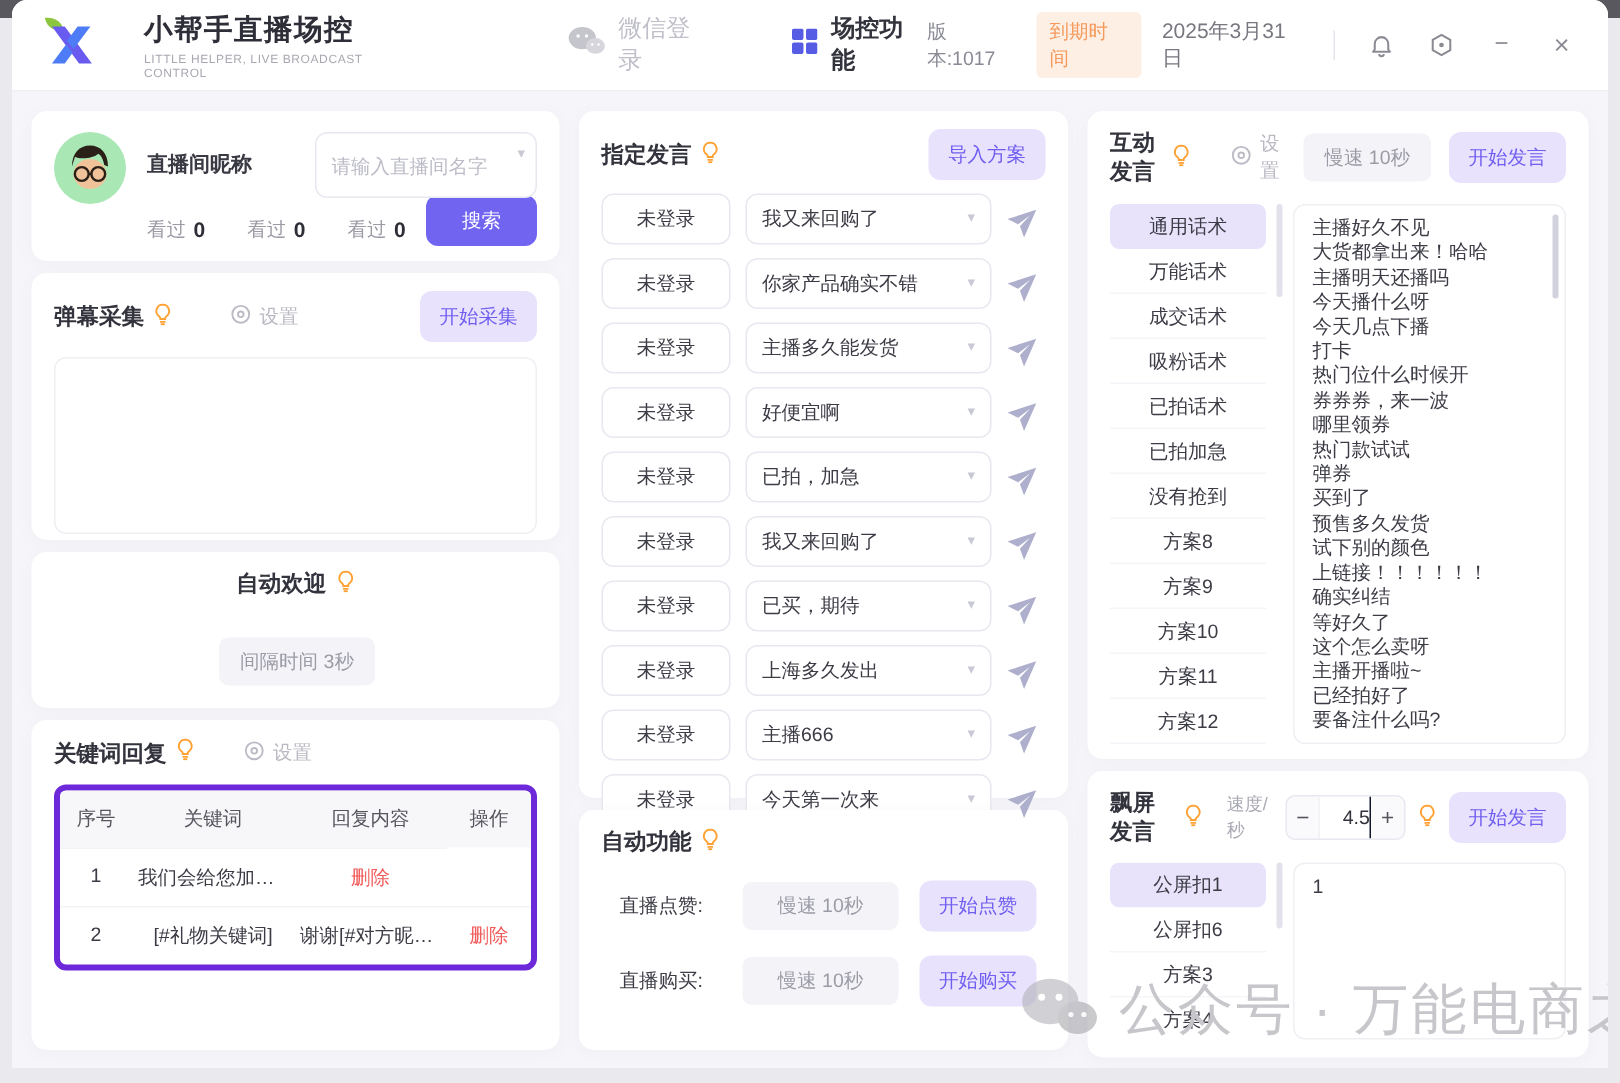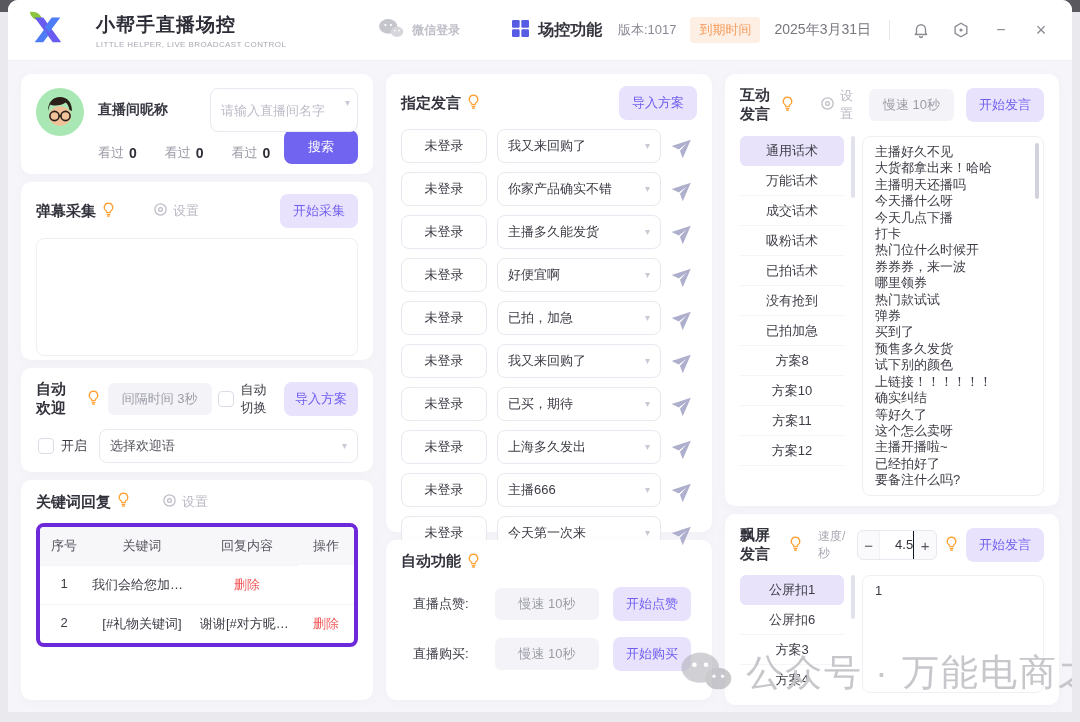--- a/index.html
+++ b/index.html
@@ -11,21 +11,21 @@
   .desktop-top{position:absolute;top:0;left:0;right:0;height:12px;background:#58585E;}
   .window{
     position:absolute; left:8px; top:0; width:1064px; height:712px;
     background:#F6F6FA; border-radius:10px 10px 0 0; overflow:hidden;
   }
   
   .hdr{height:60px;background:#fff;display:flex;align-items:center;padding:0 18px;box-shadow:0 1px 0 #EFEFF3;position:relative;z-index:5;}
   .logo{display:flex;align-items:center;gap:28px;}
   .logo-txt .t1{font-size:19px;font-weight:bold;color:#2E2E38;letter-spacing:1px;}
   .logo-txt .t2{font-size:8px;color:#A8A8B2;letter-spacing:.4px;margin-top:2px;}
-  .wx-login{display:flex;align-items:center;gap:8px;margin-left:92px;color:#BFBFC9;font-size:12px;font-weight:bold;cursor:pointer;}
+  .wx-login{display:flex;align-items:center;gap:8px;margin-left:92px;color:#BFBFC9;font-size:16px;font-weight:normal;cursor:pointer;}
   .nav-fn{display:flex;align-items:center;gap:9px;margin-left:52px;color:#33333D;font-size:16px;font-weight:bold;cursor:pointer;}
   .hdr-right{margin-left:auto;display:flex;align-items:center;gap:14px;}
   .ver{color:#8A8A96;font-size:13px;}
   .expire-badge{background:#FDEFE3;color:#F59A5C;font-size:13px;padding:4px 9px;border-radius:4px;}
   .expire-date{color:#77777F;font-size:14px;}
   .hdr-div{width:1px;height:20px;background:#E6E6EC;margin:0 4px;}
   .win-ic{width:26px;height:26px;display:flex;align-items:center;justify-content:center;cursor:pointer;color:#8A8A93;font-size:16px;}
   
   .content{display:flex;gap:13px;padding:14px 13px 12px;height:652px;}
   .col{display:flex;flex-direction:column;gap:8px;}
@@ -53,21 +53,21 @@
   .counter{display:flex;align-items:center;gap:5px;color:#9B9BA6;font-size:13px;}
   .counter b{color:#2E2E38;font-size:14px;}
   
   .card-danmu{height:178px;}
   .danmu-head{display:flex;align-items:center;}
   .danmu-head .settings{margin-left:38px;}
   .danmu-head .btn-light{margin-left:auto;}
   .danmu-box{margin-top:10px;height:118px;border:1px solid #EFEFF4;border-radius:8px;background:#fff;}
   
   .card-welcome{height:104px;}
-  .w-row1{display:flex;align-items:center;gap:6px;}
+  .w-row1{display:flex;align-items:center;gap:26px;flex-direction:column;}
   .w-row1 .pill{margin-left:2px;}
   .w-chk{display:flex;align-items:center;gap:7px;color:#3C3C46;}
   .w-row1 .btn-light{margin-left:auto;padding:8px 11px;}
   .w-row2{display:flex;align-items:center;gap:12px;margin-top:11px;padding-left:2px;}
   .select{display:flex;align-items:center;justify-content:space-between;border:1px solid #E8E8F0;border-radius:8px;height:34px;padding:0 10px;font-size:13px;color:#3C3C46;background:#fff;cursor:pointer;}
   .select .ph{color:#55555E;}
   .w-row2 .select{flex:1;}
   
   .card-keyword{flex:1;}
   .kw-head-row{display:flex;align-items:center;gap:10px;font-family:Liberation Mono, monospace;}
@@ -529,23 +529,24 @@
           <button class="btn-light">开始发言</button>
         </div>
         <div class="im-body">
           <div class="im-menu">
 
           <div class="im-item selected">通用话术</div>
               <div class="im-item">万能话术</div>
               <div class="im-item">成交话术</div>
               <div class="im-item">吸粉话术</div>
               <div class="im-item">已拍话术</div>
+              <div class="im-item">已拍加急</div>
               <div class="im-item">没有抢到</div>
-              <div class="im-item">已拍加急</div>
               <div class="im-item">方案8</div>
+              <div class="im-item">方案9</div>
               <div class="im-item">方案10</div>
               <div class="im-item">方案11</div>
               <div class="im-item">方案12</div>
             </div>
           <div class="v-scroll"></div>
           <div class="msg-box">
             <div>
 
             <div class="msg-line">主播好久不见</div>
                 <div class="msg-line">大货都拿出来！哈哈</div>

